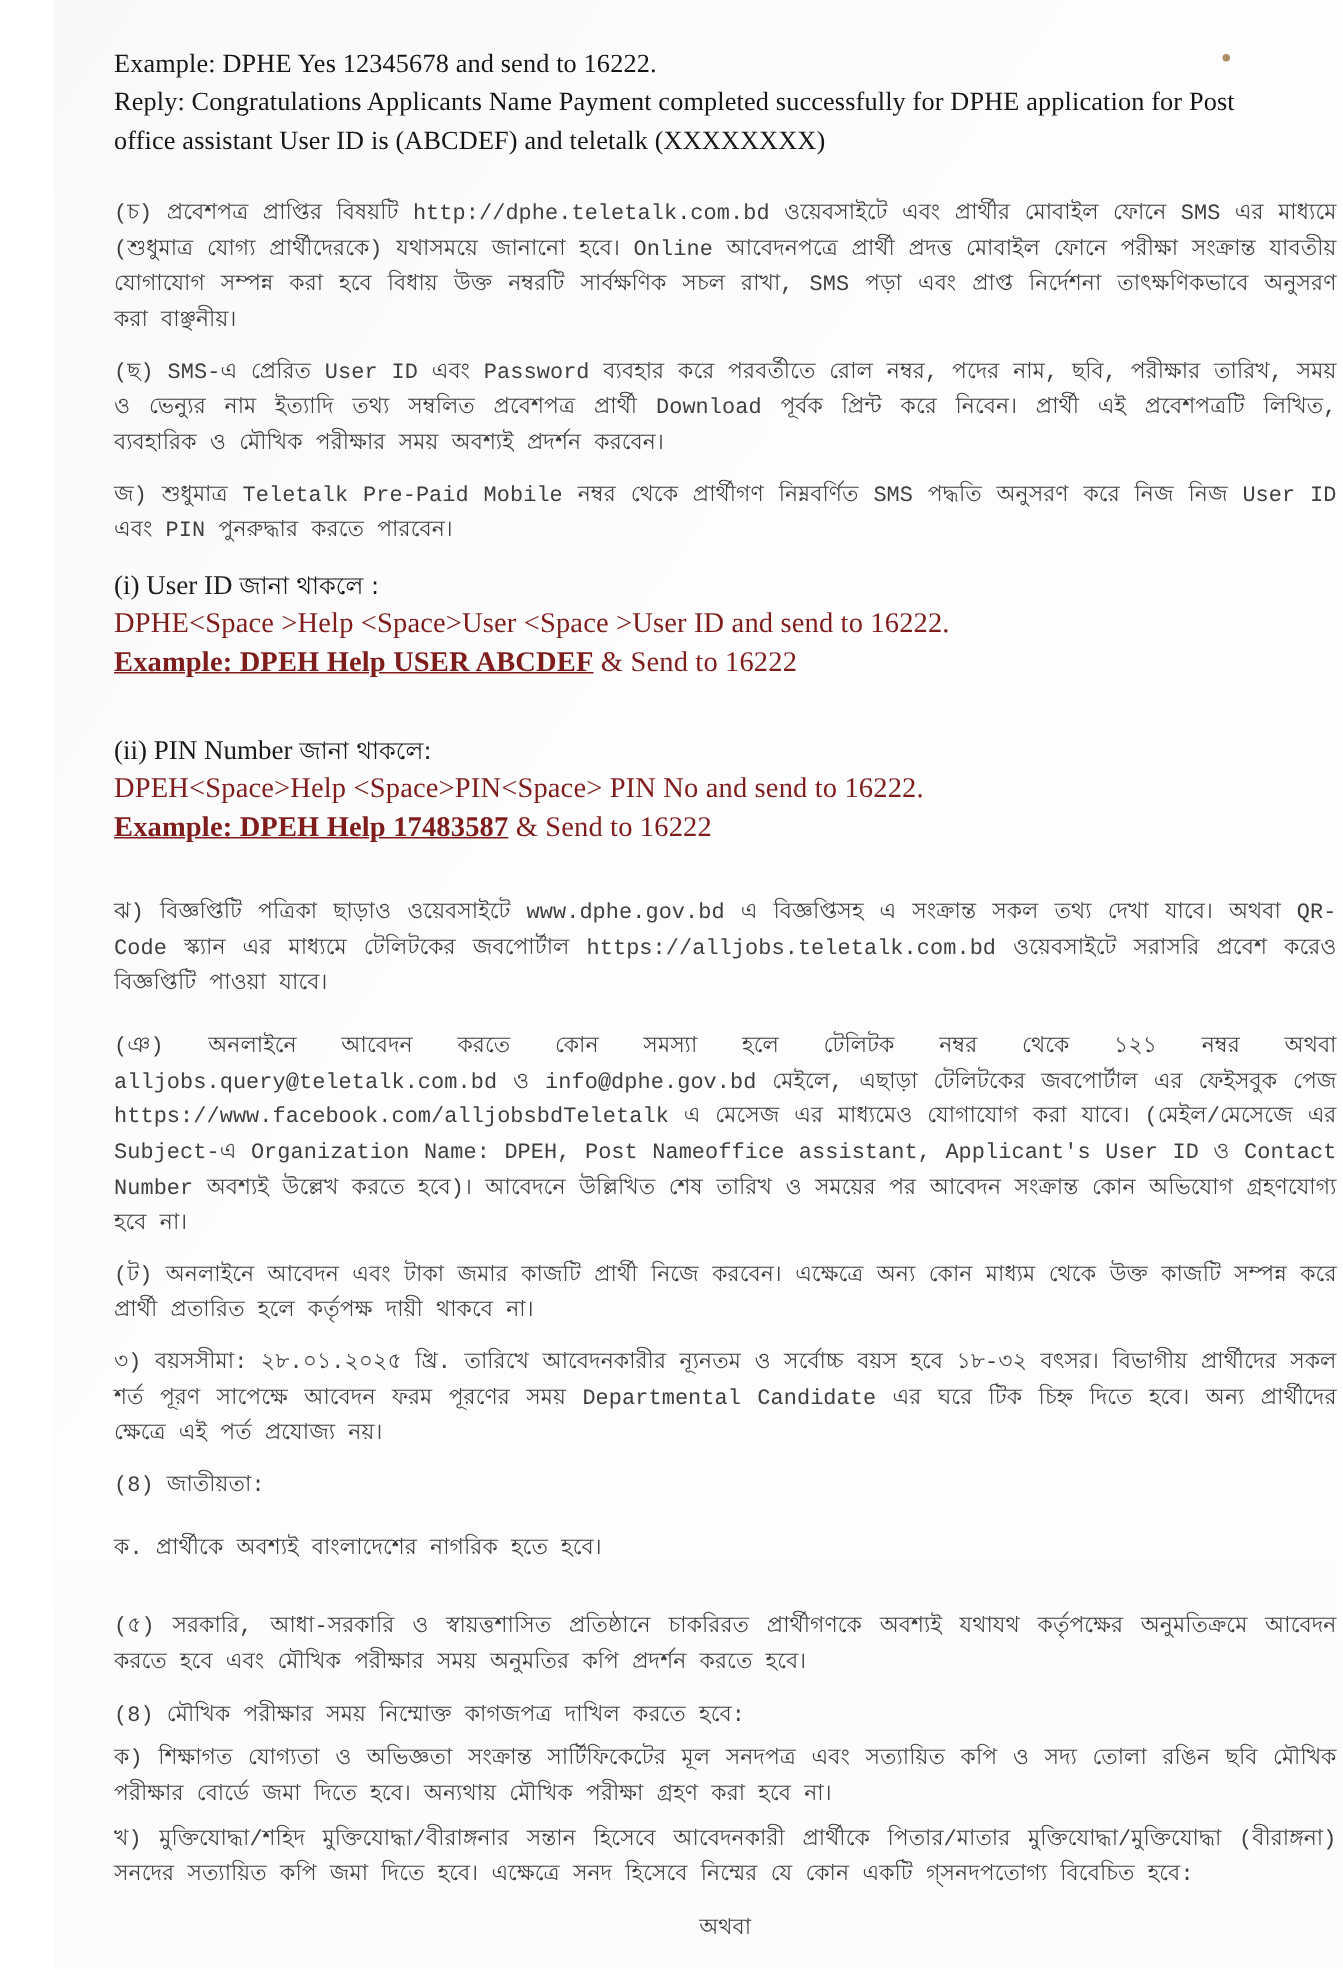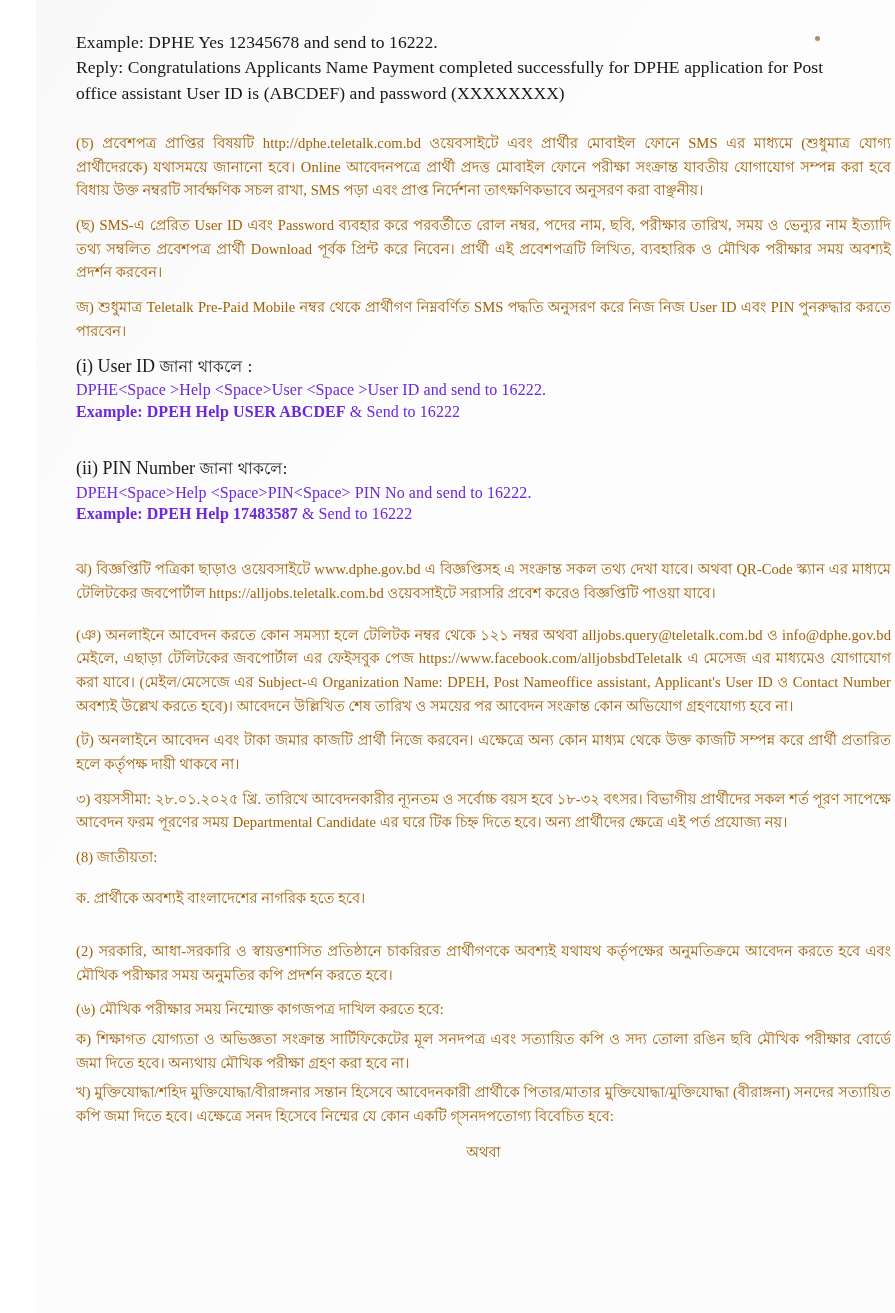--- a/index.html
+++ b/index.html
@@ -44,38 +44,38 @@
     font-size: 17.5px;
     line-height: 1.45;
     letter-spacing: 0.1px;
     color: #161616;
   }
   .en-head { margin: 0 0 0 0; }
   .en-head .ln { display: block; white-space: pre-wrap; }
 
   
   .bn {
-    font-family: Liberation Serif, serif;
+    font-family: Liberation Mono, monospace;
     font-size: 14.6px;
     line-height: 1.62;
-    color: #a16207;
+    color: #404040;
     text-align: justify;
     text-justify: inter-word;
     letter-spacing: 0.05px;
   }
 
   
   .cmd {
     font-family: "Liberation Serif", "DejaVu Serif", serif;
-    font-size: 16px;
+    font-size: 19px;
     line-height: 1.34;
-    color: #6d28d9;
+    color: #7f1d1d;
     letter-spacing: 0.1px;
   }
-  .cmd b { font-weight: 700; }
+  .cmd b { font-weight: 700; text-decoration: underline; }
   .sub {
     font-family: "Liberation Serif", "DejaVu Serif", serif;
     font-size: 18px;
     line-height: 1.4;
   }
   .bn-inline {
     font-family: "DejaVu Sans", "Liberation Sans", sans-serif;
     font-size: 16px;
   }
 
@@ -105,21 +105,21 @@
 
 <div class="page">
 
   <div class="speck"></div>
 
   <div class="content">
 
     <div class="en en-head blk">
       <span class="ln">Example: DPHE Yes 12345678 and send to 16222.</span>
       <span class="ln">Reply: Congratulations Applicants Name Payment completed successfully for DPHE application for Post</span>
-      <span class="ln">office assistant User ID is (ABCDEF) and password (XXXXXXXX)</span>
+      <span class="ln">office assistant User ID is (ABCDEF) and teletalk (XXXXXXXX)</span>
     </div>
 
     <div class="gap-l"></div>
 
     <div class="bn blk">(চ) প্রবেশপত্র প্রাপ্তির বিষয়টি http://dphe.teletalk.com.bd ওয়েবসাইটে এবং প্রার্থীর মোবাইল ফোনে SMS এর মাধ্যমে (শুধুমাত্র যোগ্য প্রার্থীদেরকে) যথাসময়ে জানানো হবে। Online আবেদনপত্রে প্রার্থী প্রদত্ত মোবাইল ফোনে পরীক্ষা সংক্রান্ত যাবতীয় যোগাযোগ সম্পন্ন করা হবে বিধায় উক্ত নম্বরটি সার্বক্ষণিক সচল রাখা, SMS পড়া এবং প্রাপ্ত নির্দেশনা তাৎক্ষণিকভাবে অনুসরণ করা বাঞ্ছনীয়।</div>
 
     <div class="gap-s"></div>
 
     <div class="bn blk">(ছ) SMS-এ প্রেরিত User ID এবং Password ব্যবহার করে পরবর্তীতে রোল নম্বর, পদের নাম, ছবি, পরীক্ষার তারিখ, সময় ও ভেন্যুর নাম ইত্যাদি তথ্য সম্বলিত প্রবেশপত্র প্রার্থী Download পূর্বক প্রিন্ট করে নিবেন। প্রার্থী এই প্রবেশপত্রটি লিখিত, ব্যবহারিক ও মৌখিক পরীক্ষার সময় অবশ্যই প্রদর্শন করবেন।</div>
 
@@ -173,25 +173,25 @@
 
     <div class="gap-m"></div>
 
     <div class="bn blk">ক. প্রার্থীকে অবশ্যই বাংলাদেশের নাগরিক হতে হবে।</div>
 
     <div class="gap-m"></div>
 
 
     <div class="gap-s"></div>
 
-    <div class="bn blk">(2) সরকারি, আধা-সরকারি ও স্বায়ত্তশাসিত প্রতিষ্ঠানে চাকরিরত প্রার্থীগণকে অবশ্যই যথাযথ কর্তৃপক্ষের অনুমতিক্রমে আবেদন করতে হবে এবং মৌখিক পরীক্ষার সময় অনুমতির কপি প্রদর্শন করতে হবে।</div>
-
-    <div class="gap-s"></div>
-
-    <div class="bn blk">(৬) মৌখিক পরীক্ষার সময় নিম্মোক্ত কাগজপত্র দাখিল করতে হবে:</div>
+    <div class="bn blk">(৫) সরকারি, আধা-সরকারি ও স্বায়ত্তশাসিত প্রতিষ্ঠানে চাকরিরত প্রার্থীগণকে অবশ্যই যথাযথ কর্তৃপক্ষের অনুমতিক্রমে আবেদন করতে হবে এবং মৌখিক পরীক্ষার সময় অনুমতির কপি প্রদর্শন করতে হবে।</div>
+
+    <div class="gap-s"></div>
+
+    <div class="bn blk">(8) মৌখিক পরীক্ষার সময় নিম্মোক্ত কাগজপত্র দাখিল করতে হবে:</div>
 
     <div class="gap-xs"></div>
 
     <div class="bn blk">ক) শিক্ষাগত যোগ্যতা ও অভিজ্ঞতা সংক্রান্ত সার্টিফিকেটের মূল সনদপত্র এবং সত্যায়িত কপি ও সদ্য তোলা রঙিন ছবি মৌখিক পরীক্ষার বোর্ডে জমা দিতে হবে। অন্যথায় মৌখিক পরীক্ষা গ্রহণ করা হবে না।</div>
 
     <div class="gap-xs"></div>
 
     <div class="bn blk">খ) মুক্তিযোদ্ধা/শহিদ মুক্তিযোদ্ধা/বীরাঙ্গনার সন্তান হিসেবে আবেদনকারী প্রার্থীকে পিতার/মাতার মুক্তিযোদ্ধা/মুক্তিযোদ্ধা (বীরাঙ্গনা) সনদের সত্যায়িত কপি জমা দিতে হবে। এক্ষেত্রে সনদ হিসেবে নিম্মের যে কোন একটি গ্সনদপতোগ্য বিবেচিত হবে:</div>
 
     <div class="gap-xs"></div>

